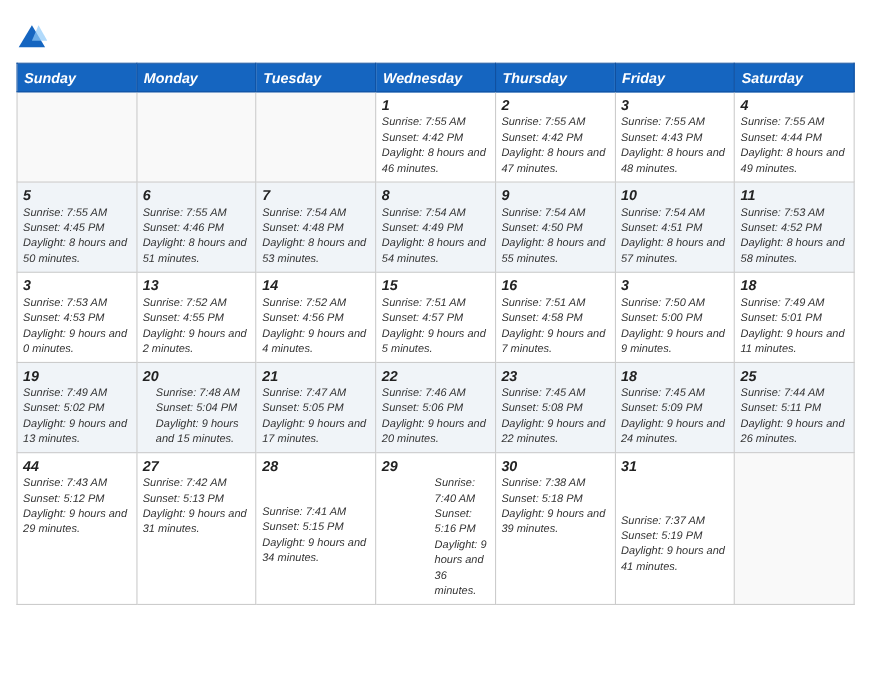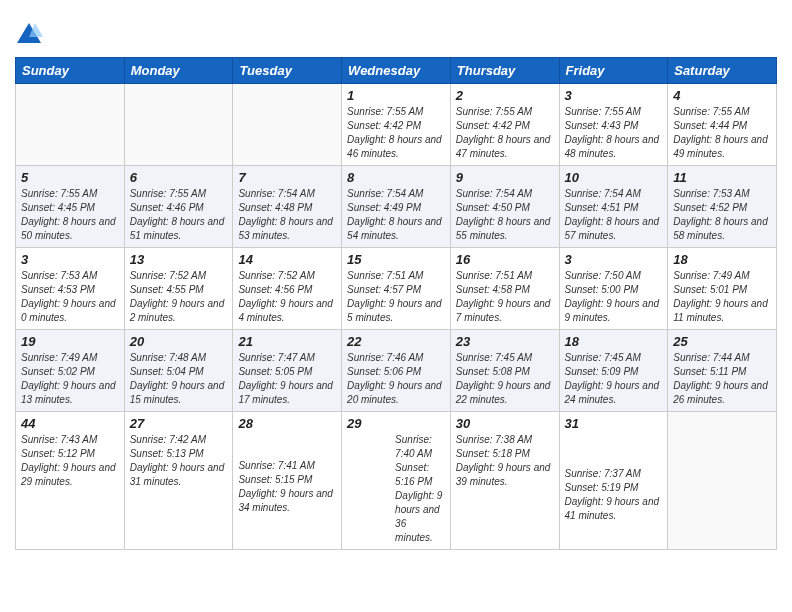--- a/index.html
+++ b/index.html
@@ -243,21 +243,21 @@
         </tr>
         <tr class="alt-row">
           <td>
             <div class="day-num">19</div>
             <div class="day-info" style="white-space: pre-line;">Sunrise: 7:49 AM
 Sunset: 5:02 PM
 Daylight: 9 hours and 13 minutes.</div>
           </td>
           <td>
             <div class="day-num">20</div>
-            <div class="day-info" style="white-space: pre-line;">Sunrise: 7:48 AM
+            <div class="day-info" style="white-space: pre-line; margin-left: 12px;">Sunrise: 7:48 AM
 Sunset: 5:04 PM
 Daylight: 9 hours and 15 minutes.</div>
           </td>
           <td>
             <div class="day-num">21</div>
             <div class="day-info" style="white-space: pre-line;">Sunrise: 7:47 AM
 Sunset: 5:05 PM
 Daylight: 9 hours and 17 minutes.</div>
           </td>
           <td>

